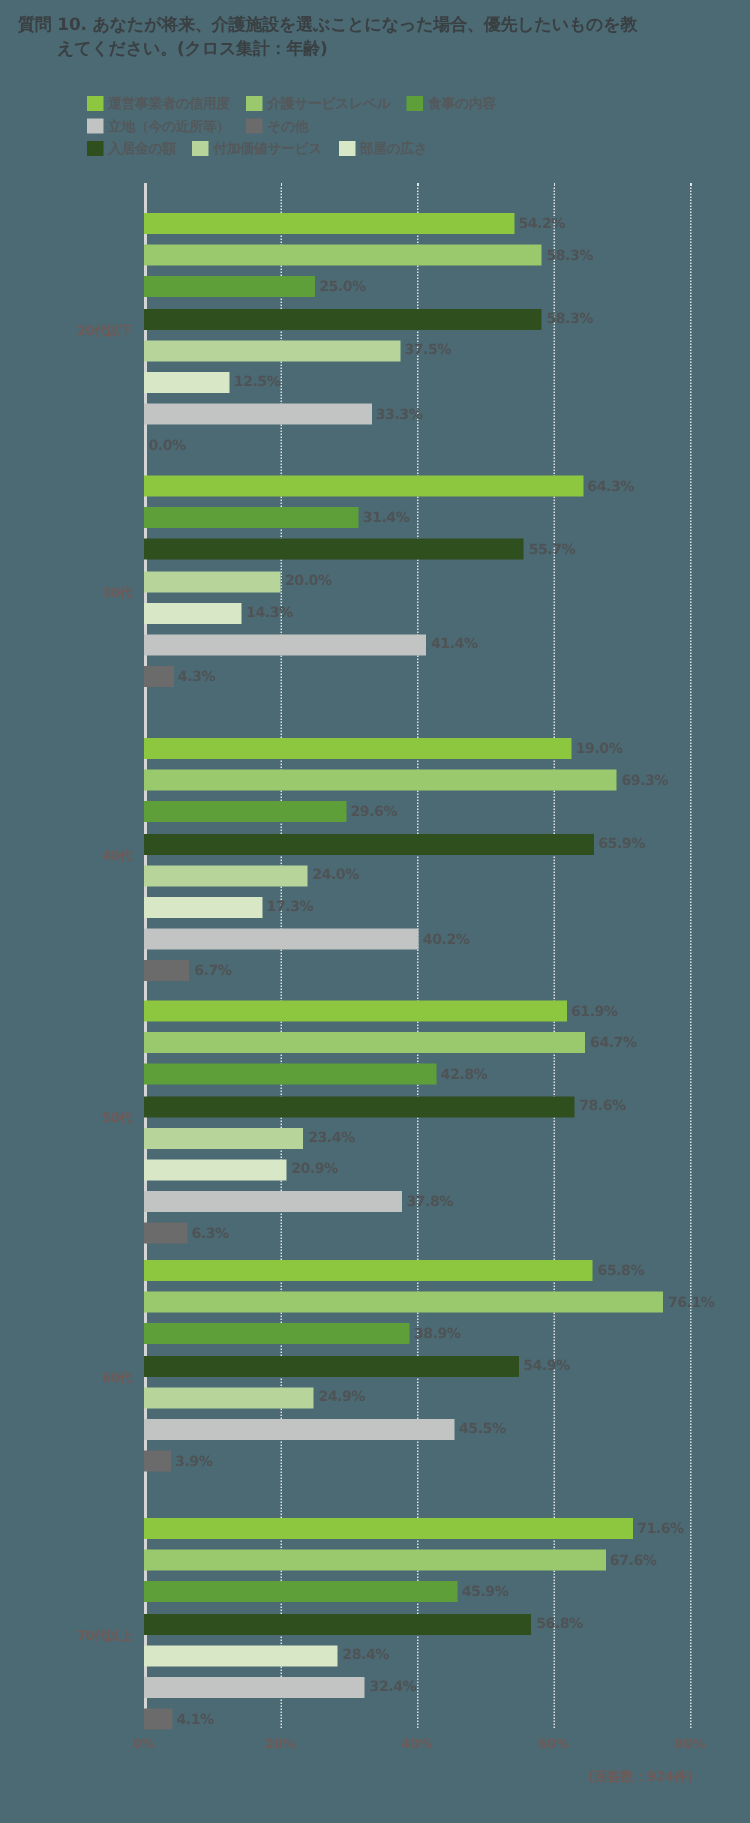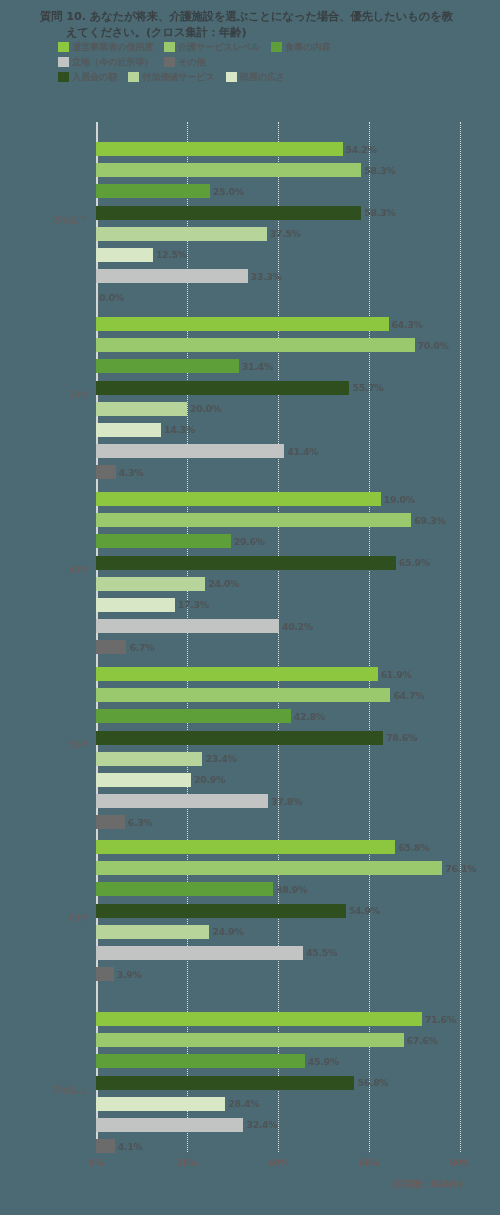--- a/index.html
+++ b/index.html
@@ -18,37 +18,36 @@
     width: 500px;
     height: 1215px;
     background: #4b6a74;
     box-sizing: border-box;
     position: relative;
   }
 
   
   .title-block {
     padding: 9px 26px 0 12px;
-    margin-left: 28px;
   }
   .title-line {
     color: #3a3f42;
     font-size: 11.3px;
     font-weight: bold;
     line-height: 15.5px;
     letter-spacing: -0.1px;
     white-space: nowrap;
   }
   .title-line.second {
     padding-left: 26px;
   }
 
   
   .legend {
-    margin-top: 0;
+    margin-top: 22px;
     padding-left: 58px;
   }
   .legend-row {
     display: flex;
     align-items: center;
     height: 14px;
     margin-bottom: 1px;
   }
   .legend-item {
     display: flex;
@@ -104,21 +103,21 @@
     position: absolute;
     left: 0;
     width: 364px;
   }
   .group-label {
     position: absolute;
     right: 100%;
     margin-right: 8px;
     color: #6f5a58;
     font-size: 8.6px;
-    font-weight: normal;
+    font-weight: bold;
     white-space: nowrap;
     text-align: right;
     letter-spacing: -0.2px;
   }
   .bar-row {
     position: relative;
     height: 14px;
     margin-bottom: 7.2px;
     display: flex;
     align-items: center;
@@ -257,24 +256,20 @@
             <span class="bar-value">0.0%</span>
           </div>
         </div>
         <div class="group" style="top: 195px;">
           <div class="group-label" style="top: 72.8px;">30代</div>
           <div class="bar-row">
             <div class="bar" style="width: 292.565px; background: rgb(141, 198, 63);"></div>
             <span class="bar-value">64.3%</span>
           </div>
           <div class="bar-row">
-            <div class="bar" style="width: 318.5px; background: rgb(154, 201, 109);"></div>
-            <span class="bar-value">70.0%</span>
-          </div>
-          <div class="bar-row">
             <div class="bar" style="width: 142.87px; background: rgb(95, 159, 58);"></div>
             <span class="bar-value">31.4%</span>
           </div>
           <div class="bar-row">
             <div class="bar" style="width: 253.435px; background: rgb(47, 79, 31);"></div>
             <span class="bar-value">55.7%</span>
           </div>
           <div class="bar-row">
             <div class="bar" style="width: 91px; background: rgb(183, 213, 155);"></div>
             <span class="bar-value">20.0%</span>

